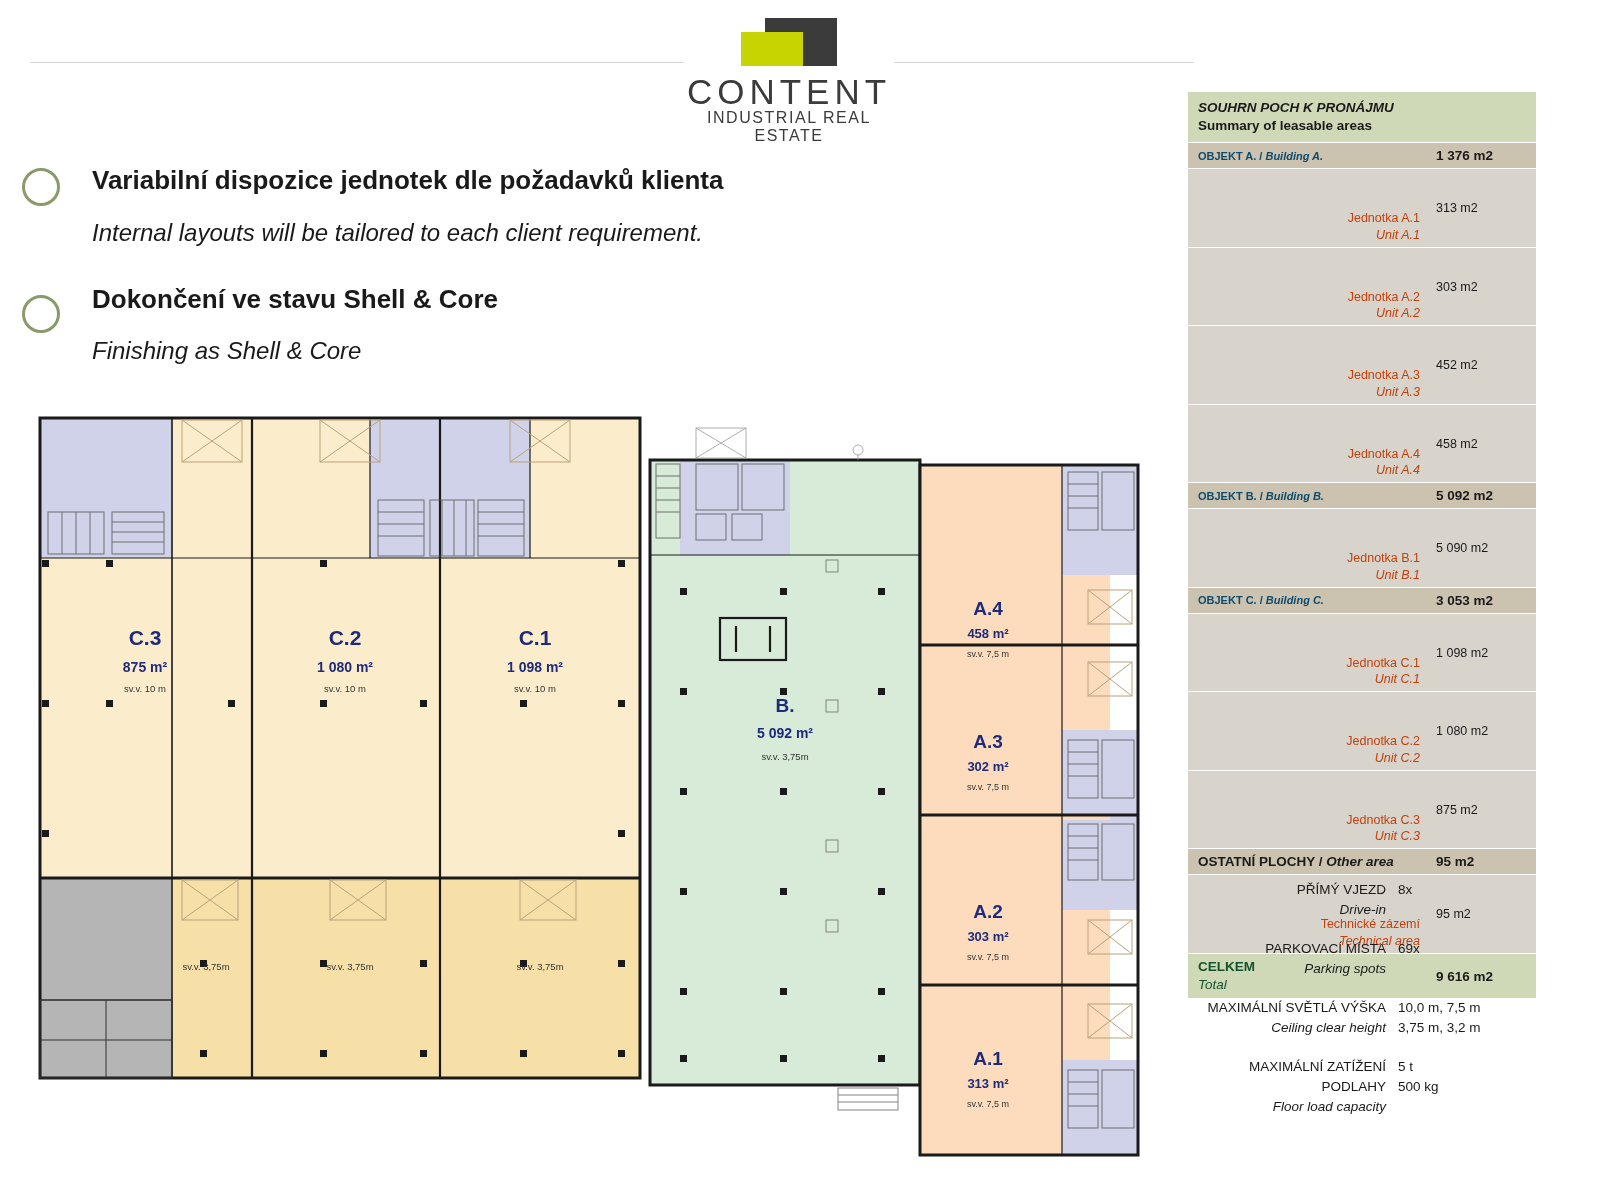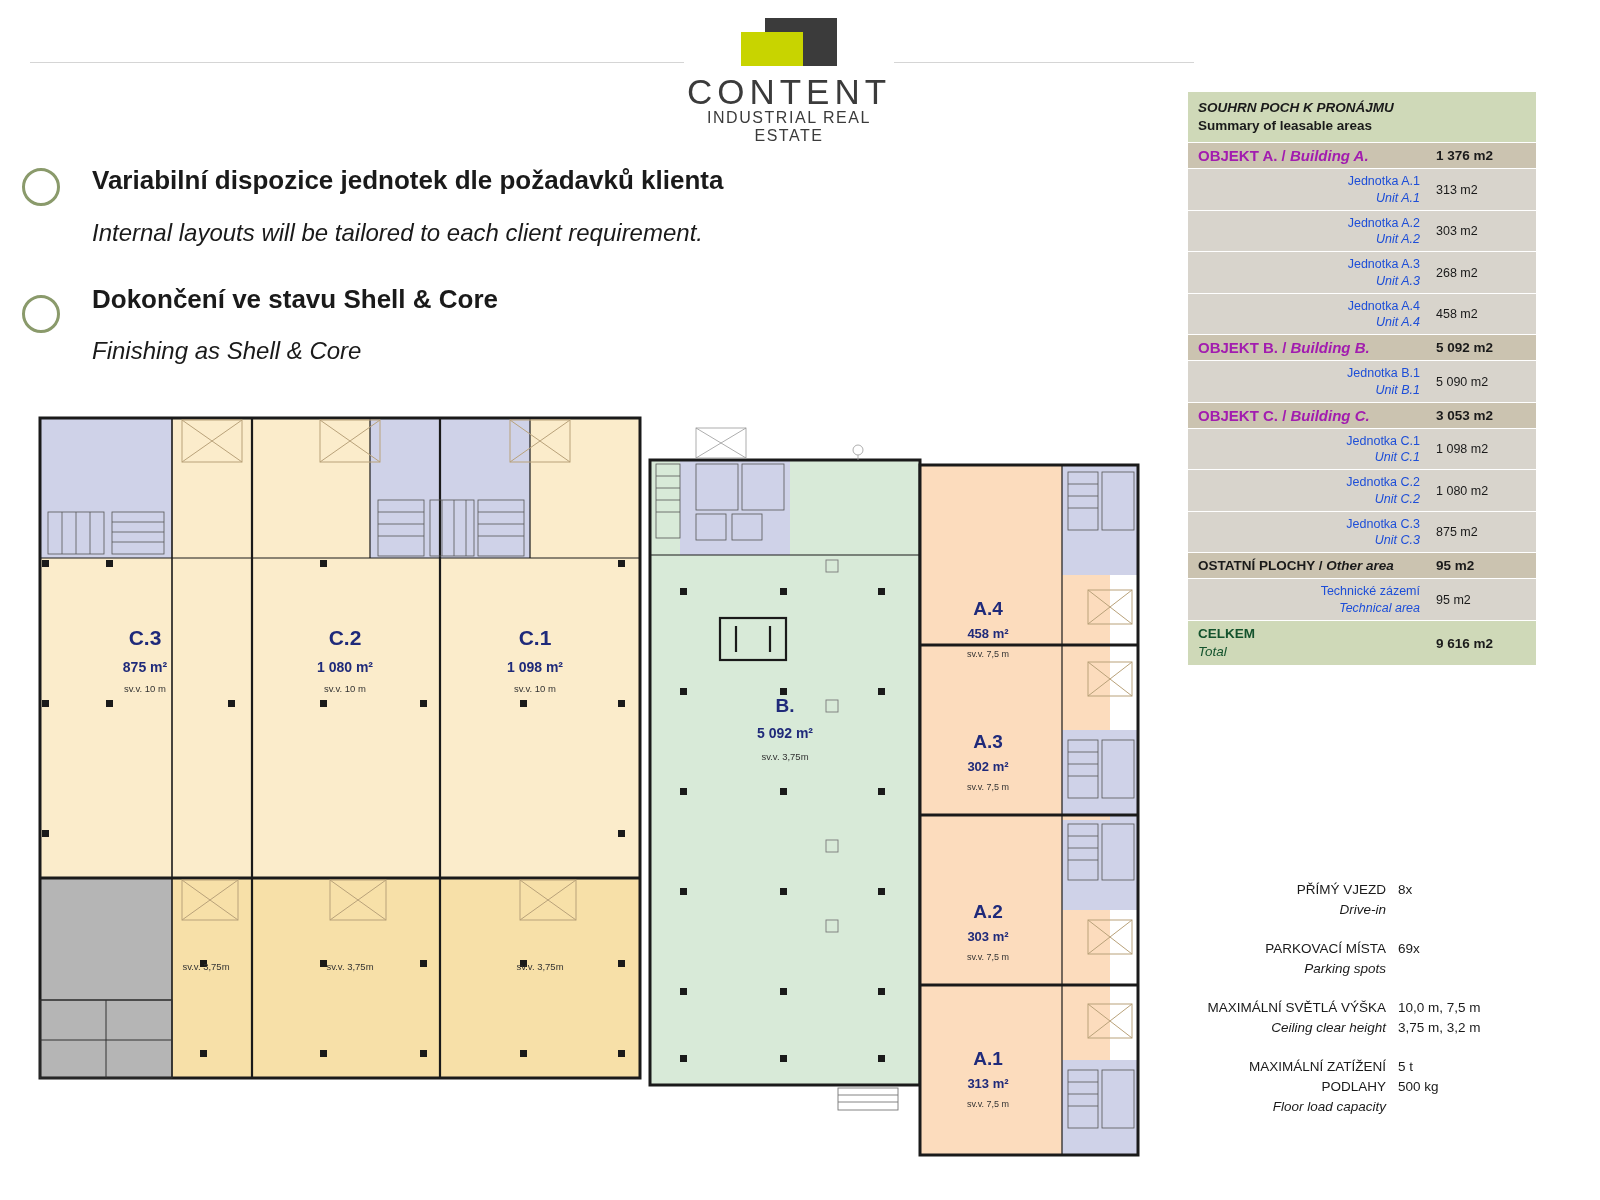--- a/index.html
+++ b/index.html
@@ -89,26 +89,26 @@
     min-height: 26px;
   }
   .row .lbl { padding: 4px 8px 4px 10px; flex: 1; }
   .row .val { padding: 4px 10px 4px 4px; width: 104px; }
 
   .r-title { background: #cfd9b8; }
   .r-title .lbl { font-size: 13.5px; font-style: italic; font-weight: bold; color: #1a1a1a; line-height: 1.35; padding-top: 7px; padding-bottom: 7px;}
   .r-title .lbl .l2 { font-style: normal; }
 
   .r-building { background: #cbc3b0; }
-  .r-building .lbl { font-size: 15px; font-weight: bold; color: #a21caf; }
+  .r-building .lbl { font-size: 11px; font-weight: bold; color: #0c4a6e; }
   .r-building .lbl i { font-weight: bold; }
   .r-building .val { font-size: 13.5px; font-weight: bold; color: #1a1a1a; }
 
   .r-unit { background: #d8d4cc; }
-  .r-unit .lbl { font-size: 12.5px; color: #1d4ed8; text-align: right; line-height: 1.3; padding-right: 12px; }
+  .r-unit .lbl { font-size: 12.5px; color: #c2410c; text-align: right; line-height: 1.3; padding-right: 12px; margin-top: 37px; }
   .r-unit .lbl .l2 { font-style: italic; }
   .r-unit .val { font-size: 12.5px; color: #1a1a1a; }
 
   .r-other { background: #cbc3b0; justify-content: space-between; }
   .r-other .lbl { font-size: 13.5px; font-weight: bold; color: #1a1a1a; }
   .r-other .val { font-size: 13.5px; font-weight: bold; color: #1a1a1a; }
 
   .r-total { background: #cfd9b8; min-height: 42px; }
   .r-total .lbl { font-size: 13.5px; font-weight: bold; color: #14532d; line-height: 1.35; }
   .r-total .lbl .l2 { font-style: italic; font-weight: normal; }
@@ -458,21 +458,21 @@
     <div class="val">313 m2</div>
   </div>
   <div class="row r-unit">
     <div class="lbl"><span>Jednotka A.2</span><br>
       <span class="l2">Unit A.2</span></div>
     <div class="val">303 m2</div>
   </div>
   <div class="row r-unit">
     <div class="lbl"><span>Jednotka A.3</span><br>
       <span class="l2">Unit A.3</span></div>
-    <div class="val">268 m2</div>
+    <div class="val">452 m2</div>
   </div>
   <div class="row r-unit">
     <div class="lbl"><span>Jednotka A.4</span><br>
       <span class="l2">Unit A.4</span></div>
     <div class="val">458 m2</div>
   </div>
 
   <div class="row r-building">
     <div class="lbl"><span>OBJEKT B. /</span>
       <i>Building B.</i></div>

